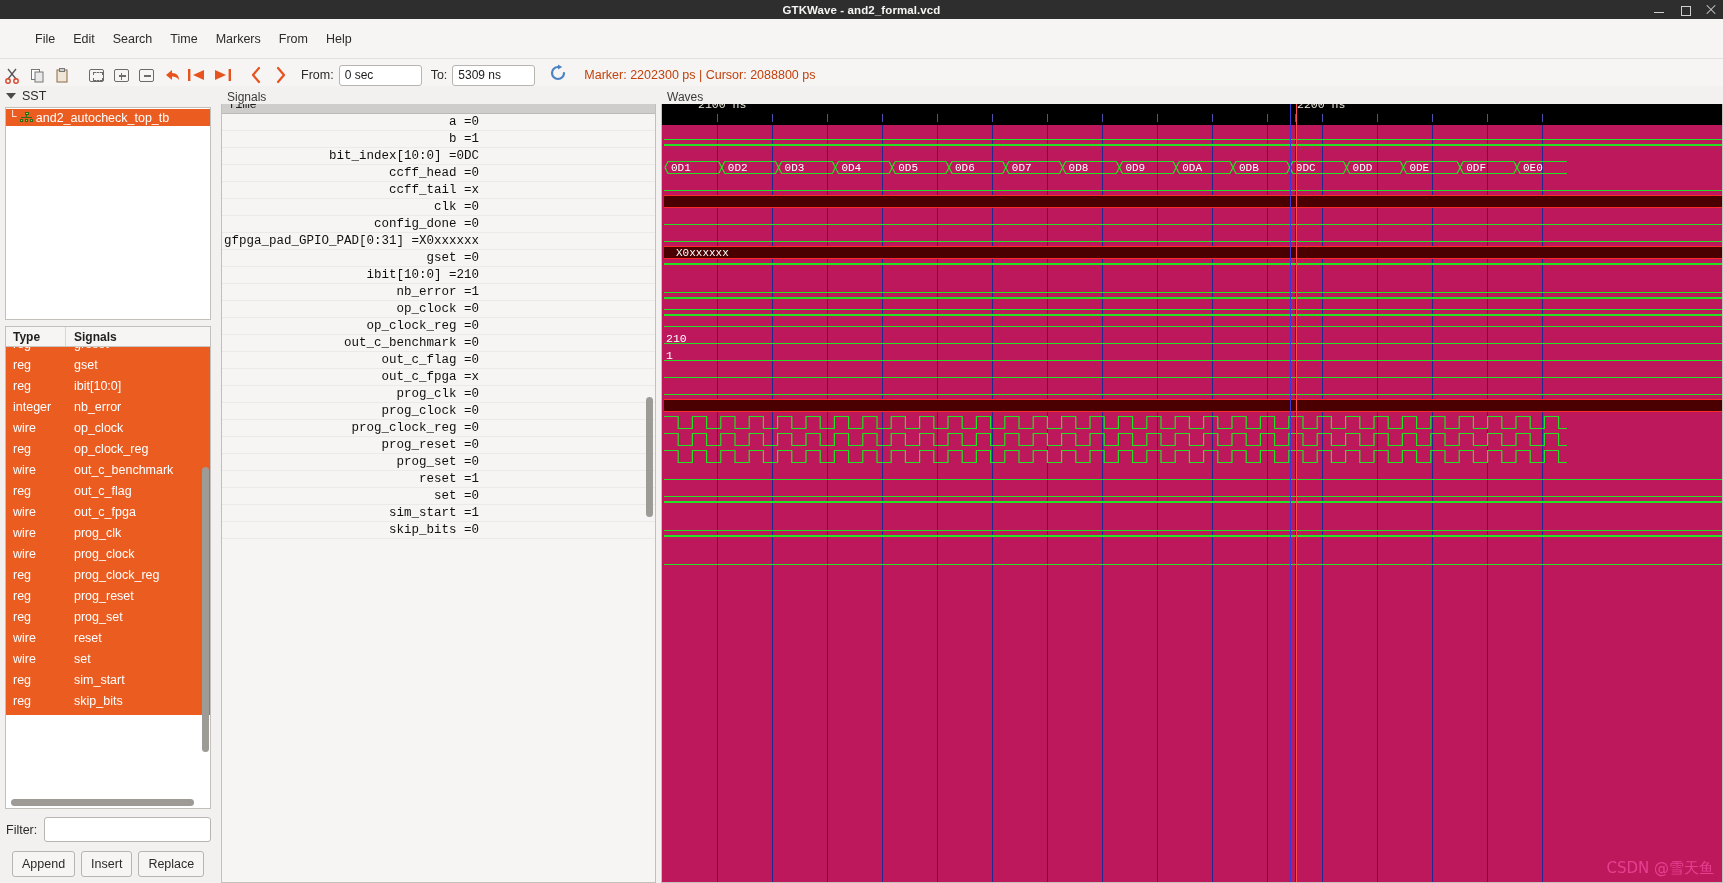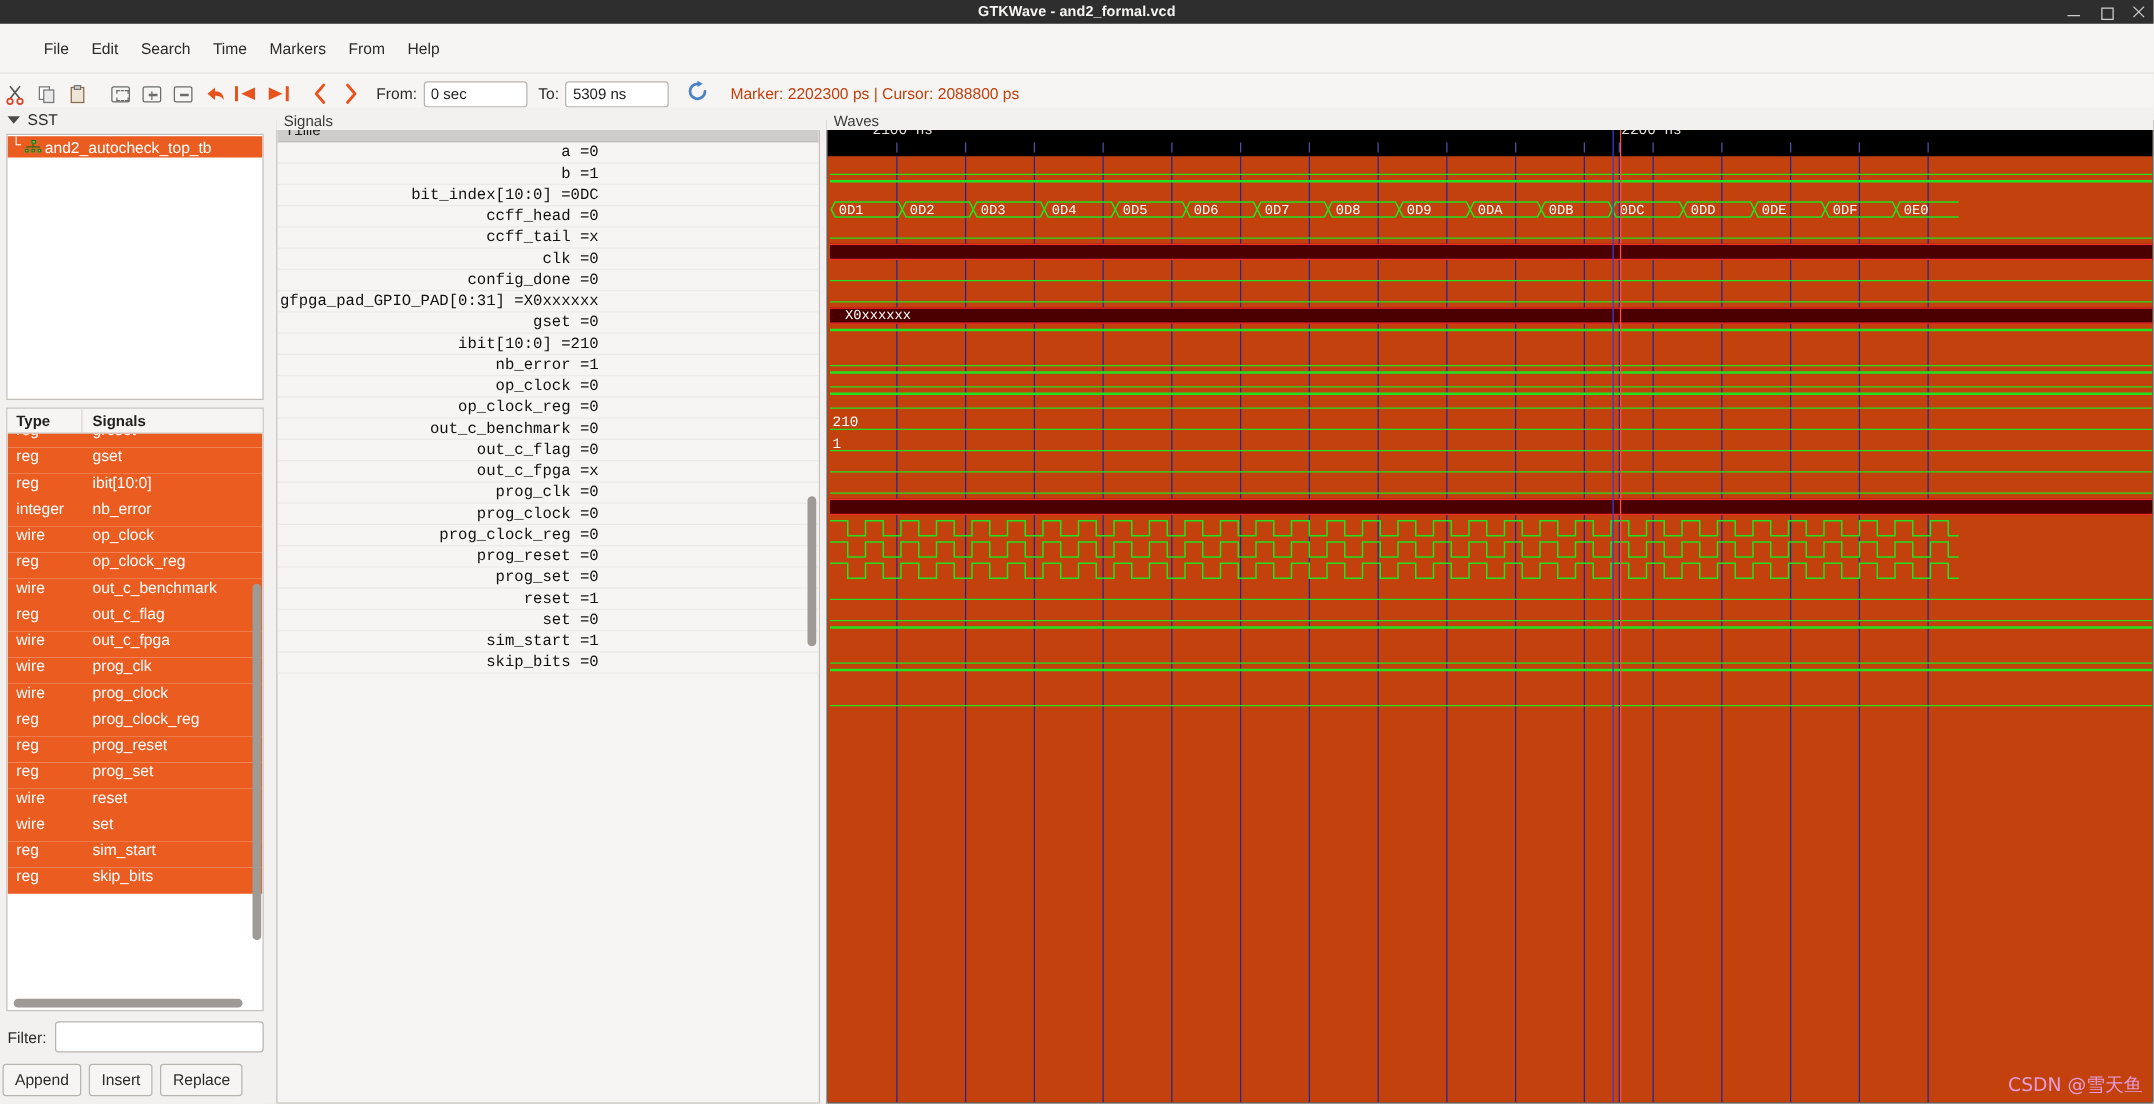--- a/index.html
+++ b/index.html
@@ -146,21 +146,21 @@
 
   .filterrow {
     display: flex; align-items: center; gap: 7px; padding: 8px 6px 0 6px;
     font-size: 12.5px; color: #2b2b2b;
   }
   .filterinput {
     flex: 1; height: 25px; background: #fff; border: 1px solid #b8b4b0;
     border-radius: 3px; padding: 0 5px; font-size: 12px;
     font-family: "Liberation Sans", sans-serif;
   }
-  .btnrow { display: flex; gap: 6px; padding: 9px 6px 6px 2px; }
+  .btnrow { display: flex; gap: 6px; padding: 9px 6px 6px 12px; }
   .gbtn {
     background: #f6f5f4; border: 1px solid #b8b4b0; border-radius: 3px;
     font-size: 12.5px; color: #2b2b2b; padding: 5px 9px; cursor: pointer;
     font-family: "Liberation Sans", sans-serif;
   }
 
   
   .midcol { width: 440px; padding: 4px 0 0 5px; display: flex; flex-direction: column; }
   .frame-label { font-size: 12px; color: #3a3a3a; padding-left: 6px; position: relative; z-index:2; background:#f2f1f0; display:inline-block; }
   .framebox {
@@ -190,32 +190,32 @@
     border: 1px solid #c3bfbb; margin-top: -8px; flex: 1;
     background: #000; position: relative; overflow: hidden;
   }
   .wave-timebar {
     height: 17px; background: #000; color: #e8e4d8; position: relative;
     font-family: "Liberation Mono", monospace; font-size: 11.5px;
   }
   .wave-timebar .tlabel { position: absolute; top: 1px; }
   .ticksrow { height: 11px; position: relative; background:#000; }
   .tick { position: absolute; top: 0; width: 1px; height: 8px; background: #4f4fa8; }
-  .wavecanvas { position: absolute; left: 0; right: 0; top: 28px; bottom: 0; background: #c2410c; }
+  .wavecanvas { position: absolute; left: 0; right: 0; top: 28px; bottom: 0; background: #be185d; }
   .wrow { position: absolute; left: 0; right: 0; height: 17px; }
   .flat0 { position: absolute; left: 2px; right: 0; bottom: 2px; height: 1.5px; background: #22e222; }
   .flat1 { position: absolute; left: 2px; right: 0; top: 2px; height: 1.5px; background: #22e222; }
   .xrow { position: absolute; left: 2px; right: 0; top: 2px; bottom: 2px; background: #4a0000; border-top: 1.5px solid #ff2a2a; border-bottom: 1.5px solid #ff2a2a; }
   .xrow .lbl { color:#fff; font-family:"Liberation Mono",monospace; font-size:11px; padding-left:12px; line-height:13px;}
   .buslabel { position: absolute; left: 4px; top: 1px; color: #fff; font-family: "Liberation Mono", monospace; font-size: 11.5px; margin-top: 36px; }
   .gridline { position: absolute; top: 0; bottom: 0; width: 1px; background: #26268f; }
   .marker-line { position: absolute; top: 0; bottom: 0; width: 1px; background: #3b3bd6; }
   .cursor-line { position: absolute; top: 0; bottom: 0; width: 1px; background: #ff4d4d; }
   .watermark {
-    position: absolute; right: 8px; bottom: 4px; color: #f0abfc;
+    position: absolute; right: 8px; bottom: 4px; color: #ec4899;
     font-size: 15px; font-family: "DejaVu Sans", sans-serif; opacity: .85; margin-top: 46px;
   }
   svg.buswave, svg.clkwave { display:block; }
 </style>
 </head>
 <body>
 
 <div class="titlebar">
   <span class="wintitle">GTKWave - and2_formal.vcd</span>
   <div class="winbtns">

